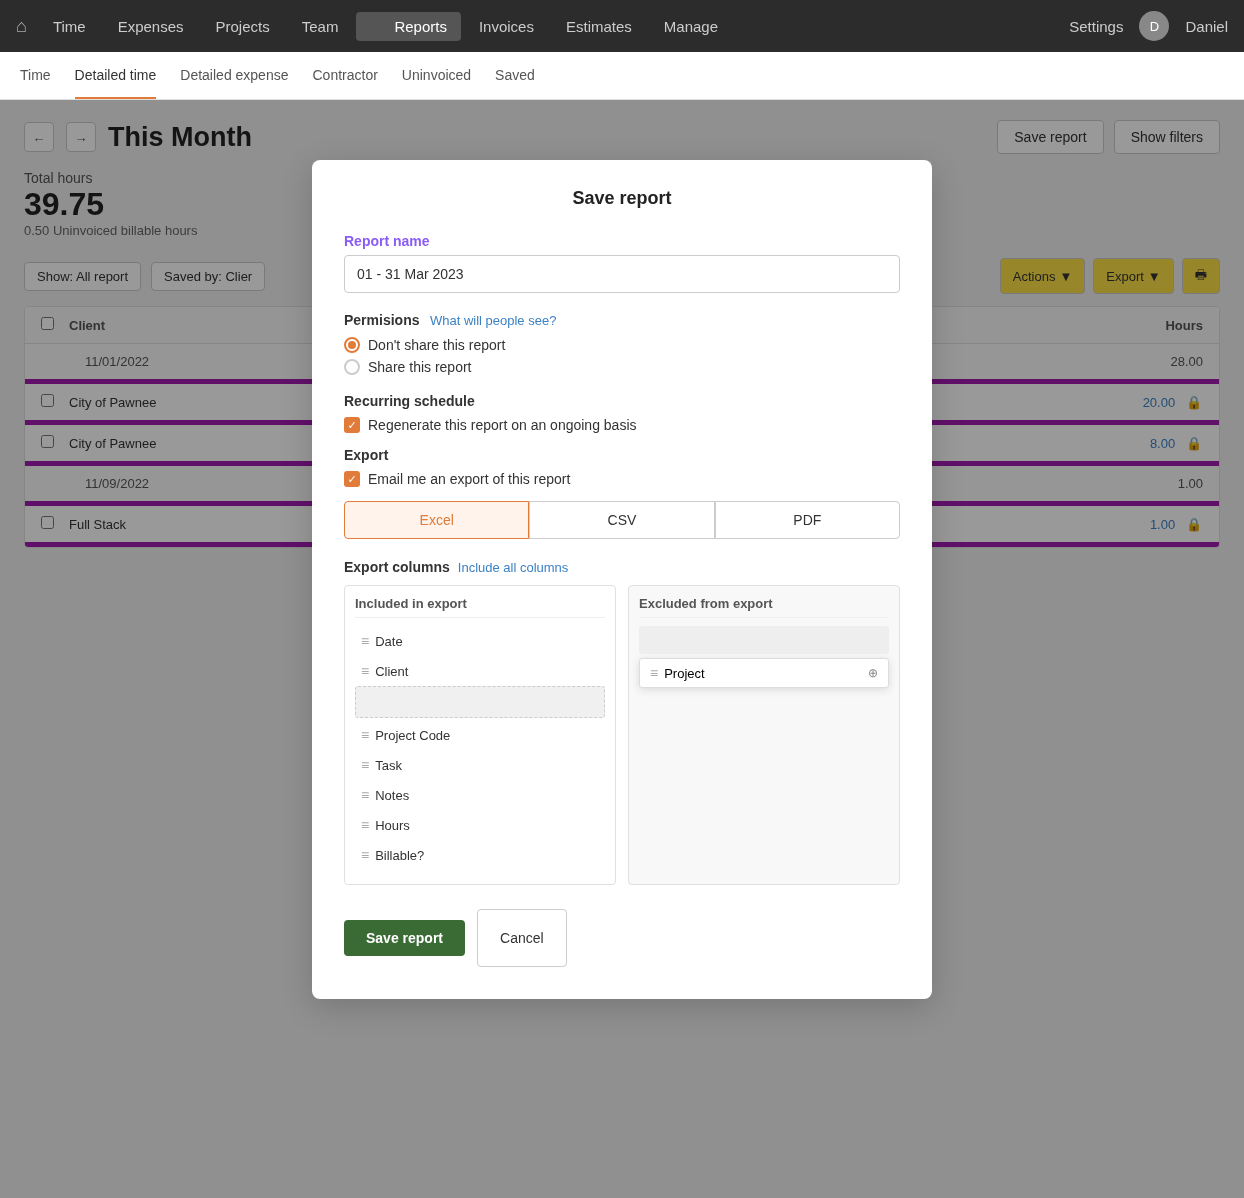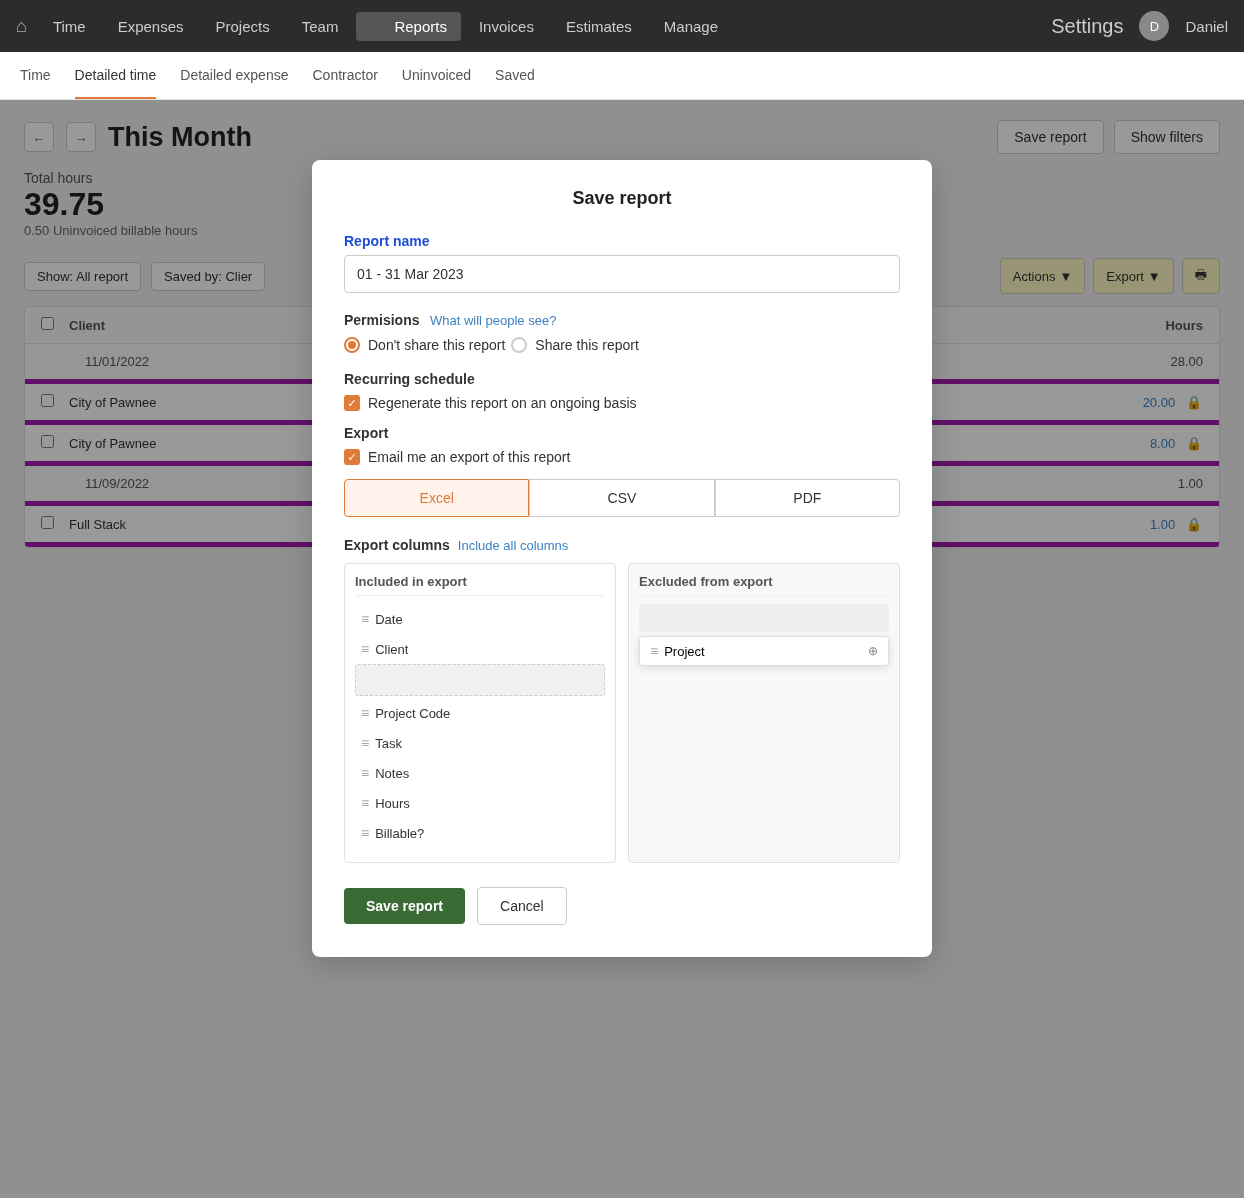--- a/index.html
+++ b/index.html
@@ -17,21 +17,21 @@
     .nav-home-icon { color: #aaa; margin-right: 8px; font-size: 18px; cursor: pointer; }
     .nav-item {
       color: #ccc;
       padding: 6px 14px;
       border-radius: 4px;
       font-size: 15px;
       cursor: pointer;
     }
     .nav-item.active { background: #555; color: #fff; padding-left: 38px; }
     .nav-right { margin-left: auto; display: flex; align-items: center; gap: 16px; }
-    .nav-settings { color: #ccc; font-size: 20px; cursor: pointer; }
+    .nav-settings { color: #ccc; font-size: 15px; cursor: pointer; }
     .nav-avatar { width: 30px; height: 30px; border-radius: 50%; background: #888; display: flex; align-items: center; justify-content: center; color: #fff; font-size: 13px; }
     .nav-user { color: #ccc; font-size: 15px; }
 
     
     .sub-nav {
       background: #fff;
       border-bottom: 1px solid #e0e0e0;
       display: flex;
       align-items: center;
       height: 48px;
@@ -65,21 +65,21 @@
     
     .stats { margin-bottom: 20px; }
     .stats-label { font-size: 14px; color: #555; }
     .stats-hours { font-size: 32px; font-weight: 700; color: #222; }
     .stats-sub { font-size: 13px; color: #666; }
 
     
     .table-controls { display: flex; align-items: center; gap: 10px; margin-bottom: 12px; }
     .dropdown-btn { border: 1px solid #ccc; background: #fff; border-radius: 4px; padding: 6px 12px; font-size: 13px; cursor: pointer; color: #333; }
     .table-actions { margin-left: auto; display: flex; gap: 8px; }
-    .action-btn { border: 1px solid #ccc; background: #fef9c3; border-radius: 4px; padding: 6px 12px; font-size: 13px; cursor: pointer; color: #333; display: flex; align-items: center; gap: 4px; }
+    .action-btn { border: 1px solid #ccc; background: #fde047; border-radius: 4px; padding: 6px 12px; font-size: 13px; cursor: pointer; color: #333; display: flex; align-items: center; gap: 4px; }
 
     
     .report-table { width: 100%; background: #fff; border-radius: 4px; overflow: hidden; border: 1px solid #e0e0e0; }
     .table-header { display: flex; align-items: center; padding: 10px 16px; background: #f8f8f8; border-bottom: 1px solid #e0e0e0; font-size: 13px; color: #555; font-weight: 600; }
     .table-row { display: flex; align-items: center; padding: 10px 16px; border-bottom: 5px solid #a21caf; font-size: 13px; color: #333; }
     .table-row.sub-row { background: #fafafa; padding-left: 32px; color: #555; }
     .col-check { width: 28px; }
     .col-client { flex: 1; }
     .col-hours { width: 100px; text-align: right; }
     .hours-link { color: #3b82c4; text-decoration: none; }
@@ -103,36 +103,36 @@
       border-radius: 8px;
       width: 620px;
       max-height: 980px;
       overflow-y: auto;
       padding: 28px 32px 32px;
       position: relative;
       box-shadow: 0 8px 32px rgba(0,0,0,0.18);
     }
     .modal-title { font-size: 18px; font-weight: 600; color: #222; text-align: center; margin-bottom: 24px; }
 
-    .form-label { font-size: 14px; font-weight: 600; color: #1d4ed8; margin-bottom: 6px; display: block; }
+    .form-label { font-size: 14px; font-weight: 600; color: #8b5cf6; margin-bottom: 6px; display: block; }
     .form-input {
       width: 100%;
       border: 1px solid #ccc;
       border-radius: 4px;
       padding: 10px 12px;
       font-size: 14px;
       color: #333;
       outline: none;
       margin-bottom: 18px;
     }
 
     .permissions-section { margin-bottom: 18px; }
     .permissions-label { font-size: 14px; font-weight: 600; color: #333; display: inline; }
     .permissions-link { font-size: 13px; color: #3b82c4; text-decoration: none; margin-left: 6px; }
-    .radio-group { margin-top: 8px; display: flex; flex-direction: row; gap: 6px; }
+    .radio-group { margin-top: 8px; display: flex; flex-direction: column; gap: 6px; }
     .radio-item { display: flex; align-items: center; gap: 8px; font-size: 14px; color: #333; cursor: pointer; }
     .radio-dot {
       width: 16px; height: 16px; border-radius: 50%; border: 2px solid #ccc;
       display: flex; align-items: center; justify-content: center;
     }
     .radio-dot.selected { border-color: #e07b39; }
     .radio-dot.selected::after { content: ''; width: 8px; height: 8px; border-radius: 50%; background: #e07b39; }
 
     .section-label { font-size: 14px; font-weight: 600; color: #333; margin-bottom: 8px; display: block; }
     .checkbox-item { display: flex; align-items: center; gap: 8px; font-size: 14px; color: #333; margin-bottom: 14px; cursor: pointer; }
@@ -183,21 +183,21 @@
       background: #f0f0f0;
       border: 1px dashed #ccc;
       border-radius: 3px;
       margin-bottom: 2px;
     }
     .move-icon { color: #888; font-size: 12px; }
 
     
     .modal-footer { display: flex; gap: 12px; align-items: center; }
     .btn-save { background: #3a6b35; color: #fff; border: none; border-radius: 4px; padding: 10px 22px; font-size: 14px; font-weight: 600; cursor: pointer; }
-    .btn-cancel { background: #fff; color: #333; border: 1px solid #ccc; border-radius: 4px; padding: 10px 22px; font-size: 14px; cursor: pointer; }
+    .btn-cancel { background: #fff; color: #333; border: 1px solid #ccc; border-radius: 4px; padding: 20px 22px; font-size: 14px; cursor: pointer; }
 
     .excluded-box { background: #f8f8f8; }
     .placeholder-drop { height: 28px; background: #eeeeee; border-radius: 3px; margin-bottom: 4px; }
   </style>
 </head>
 <body>
 
 <nav class="top-nav">
   <span class="nav-home-icon">⌂</span>
   <span class="nav-item">Time</span>

